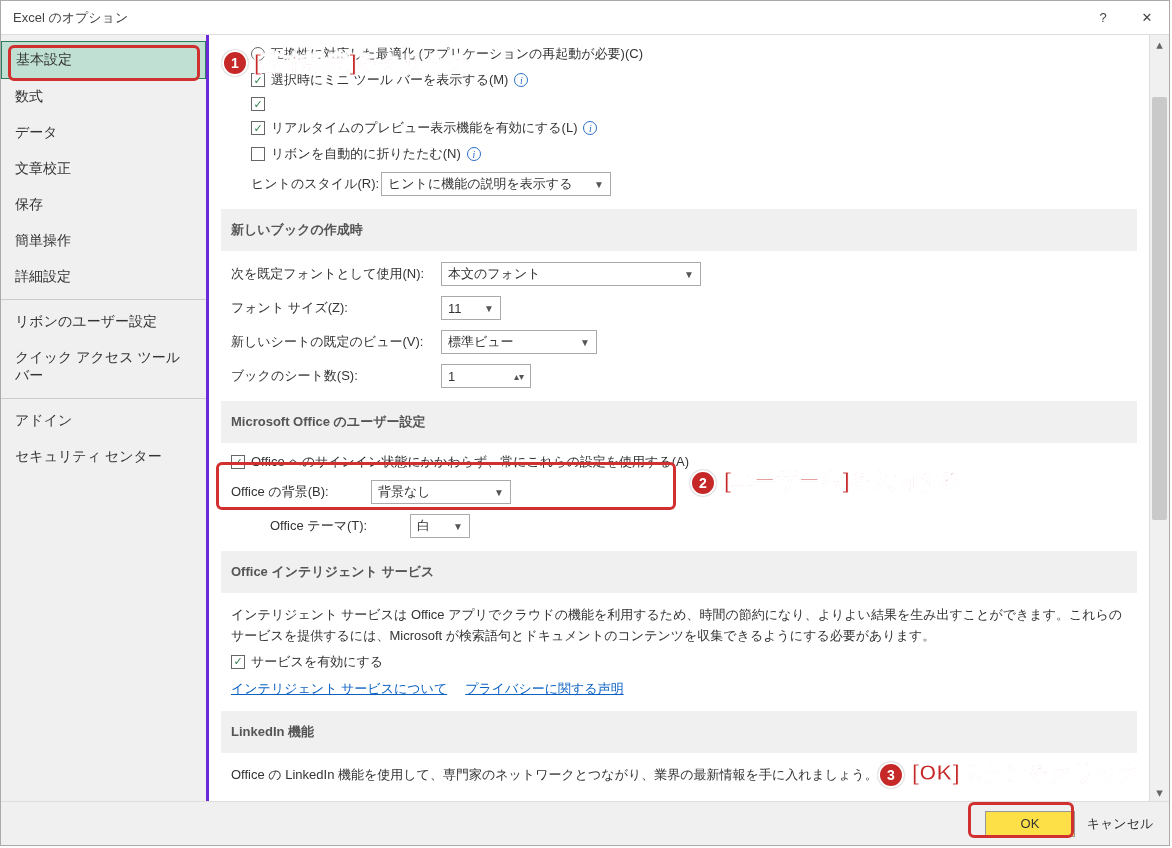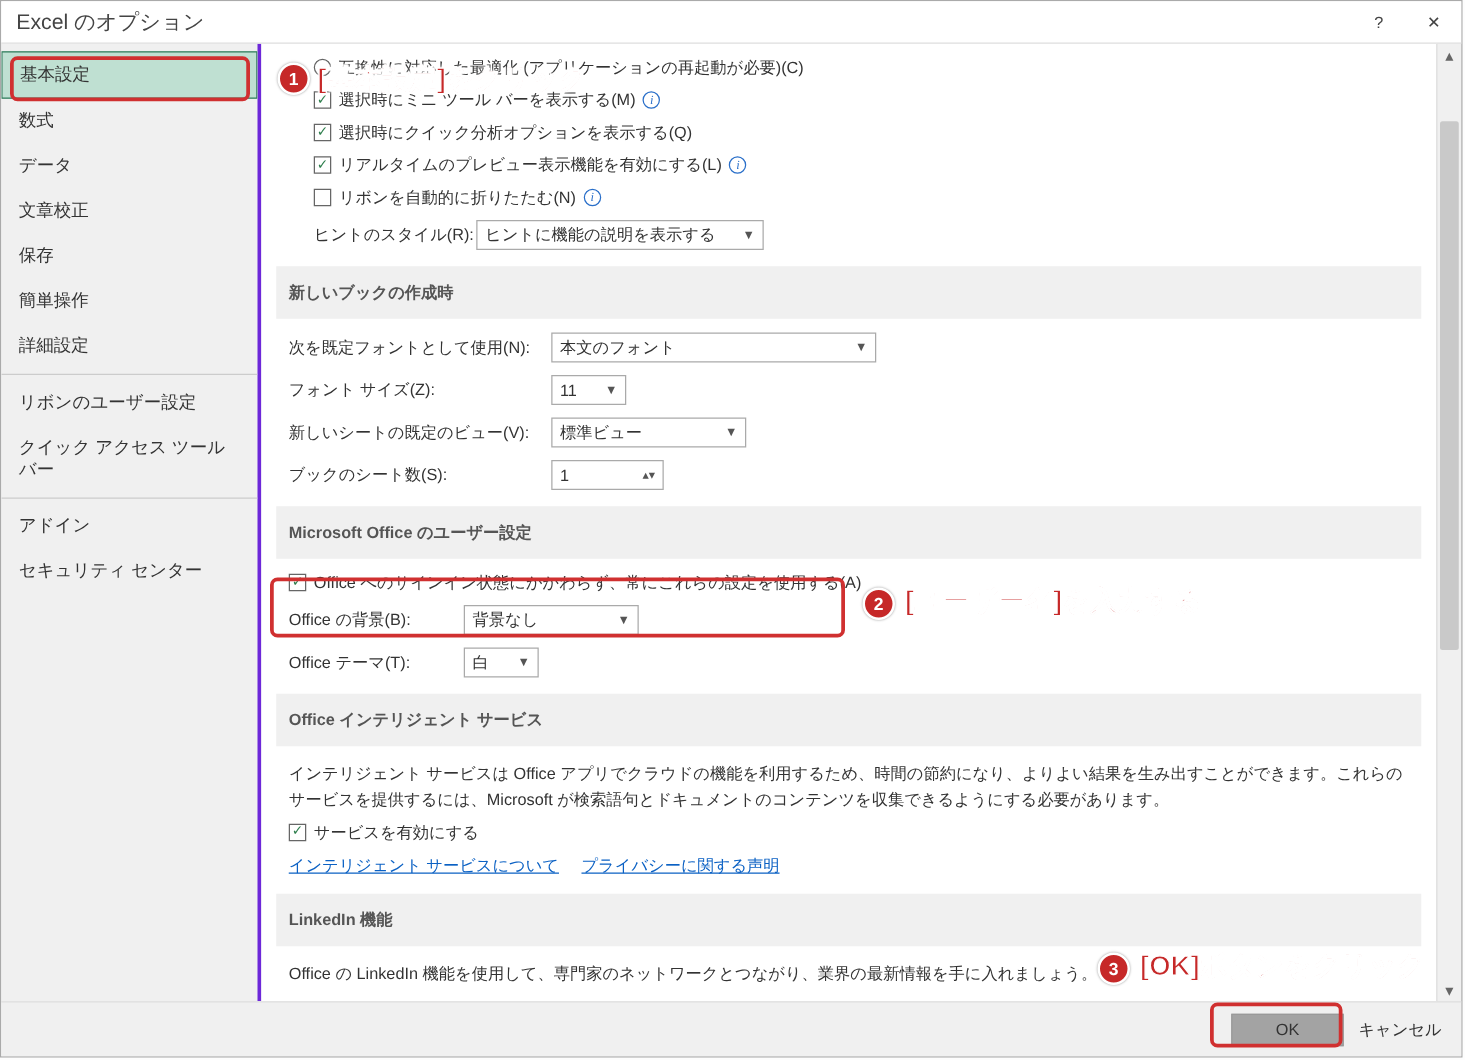--- a/index.html
+++ b/index.html
@@ -22,21 +22,21 @@
     background: #f9f9f9;
   }
   .titlebar {
     display: flex;
     align-items: center;
     height: 34px;
     padding: 0 0 0 12px;
     background: #fff;
     border-bottom: 1px solid #ddd;
   }
-  .titlebar .title { flex: 1; font-size: 17px; color: #444; }
+  .titlebar .title { flex: 1; font-size: 13px; color: #444; }
   .titlebar .ctrl {
     width: 44px; height: 34px;
     display: flex; align-items: center; justify-content: center;
     color: #444; cursor: pointer;
   }
   .dialog-body { flex: 1; display: flex; overflow: hidden; }
   .sidebar {
     width: 208px;
     background: #f0f0f0;
     border-right: 3px solid #6d28d9;
@@ -109,21 +109,21 @@
     border:1px solid #aaa; background:#fff; height:26px; padding:0 6px;
   }
   .link { color:#0b61c4; text-decoration:underline; cursor:pointer; }
   .dialog-footer {
     height: 44px;
     display:flex; align-items:center; justify-content:flex-end;
     gap: 10px; padding: 0 14px;
     background:#f0f0f0; border-top:1px solid #ddd;
   }
   .btn {
-    min-width: 90px; height:26px; border:1px solid #999; background:#a3a3a3;
+    min-width: 90px; height:26px; border:1px solid #999; background:#fde047;
     display:flex;align-items:center;justify-content:center; cursor:pointer;
     font-size:13px;
   }
   
   .callout-box {
     position:absolute; border:3px solid #d03030; border-radius:6px;
     pointer-events:none;
   }
   .callout-num {
     position:absolute;
@@ -180,21 +180,20 @@
           <span class="nested-text">互換性に対応した最適化 (アプリケーションの再起動が必要)(C)</span>
         </div>
 
         <div class="row">
           <span class="chk checked"></span>
           <span class="nested-text">選択時にミニ ツール バーを表示する(M)</span>
           <span class="info-icon">i</span>
         </div>
         <div class="row">
           <span class="chk checked"></span>
-          <span class="nested-text">選択時にクイック分析オプションを表示する(Q)</span>
         </div>
         <div class="row">
           <span class="chk checked"></span>
           <span class="nested-text">リアルタイムのプレビュー表示機能を有効にする(L)</span>
           <span class="info-icon">i</span>
         </div>
         <div class="row">
           <span class="chk"></span>
           <span class="nested-text">リボンを自動的に折りたたむ(N)</span>
           <span class="info-icon">i</span>
@@ -246,21 +245,21 @@
           <span class="nested-text">Office へのサインイン状態にかかわらず、常にこれらの設定を使用する(A)</span>
         </div>
         <div class="form-row">
           <span class="lbl" style="width:140px;">Office の背景(B):</span>
           <div class="select" style="width:140px;">
             <span>背景なし</span>
             <span class="caret">▼</span>
           </div>
         </div>
         <div class="form-row">
-          <span class="lbl" style="width:140px;">Office テーマ(T):</span>
+          <span class="lbl" style="width:140px;margin-left:39px;">Office テーマ(T):</span>
           <div class="select" style="width:60px;">
             <span>白</span>
             <span class="caret">▼</span>
           </div>
         </div>
 
         <div class="section-hdr">Office インテリジェント サービス</div>
         <div class="desc">インテリジェント サービスは Office アプリでクラウドの機能を利用するため、時間の節約になり、よりよい結果を生み出すことができます。これらのサービスを提供するには、Microsoft が検索語句とドキュメントのコンテンツを収集できるようにする必要があります。</div>
         <div class="row" style="padding-left:10px;">
           <span class="chk checked"></span>

